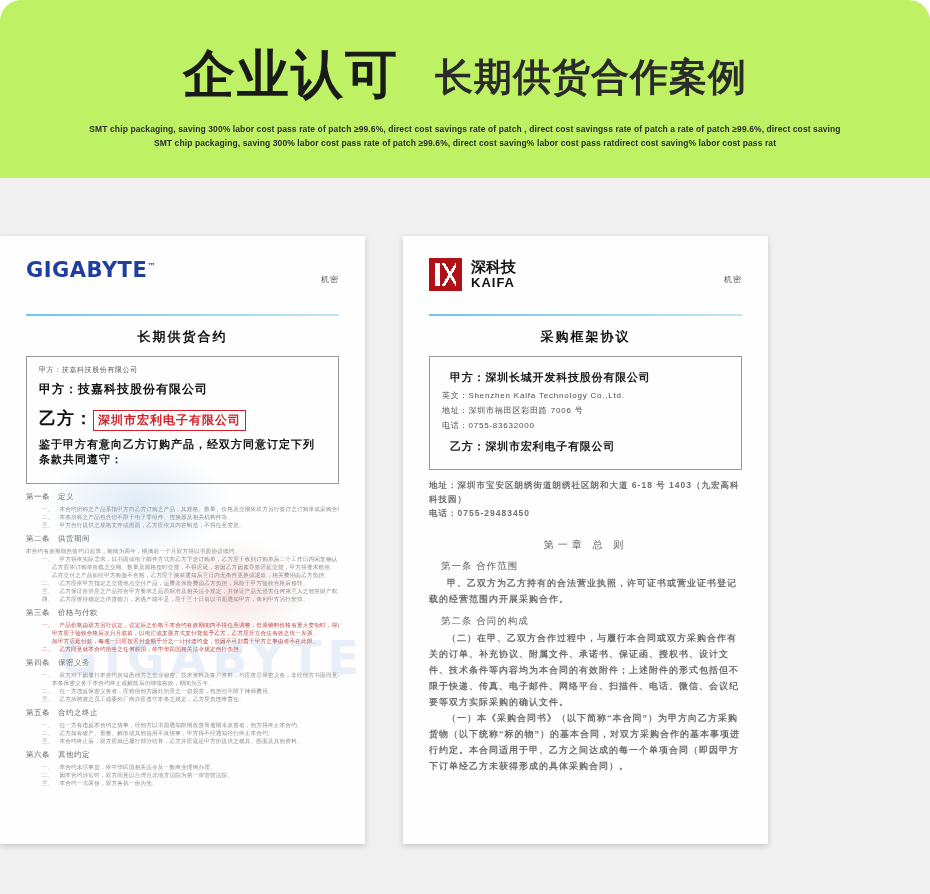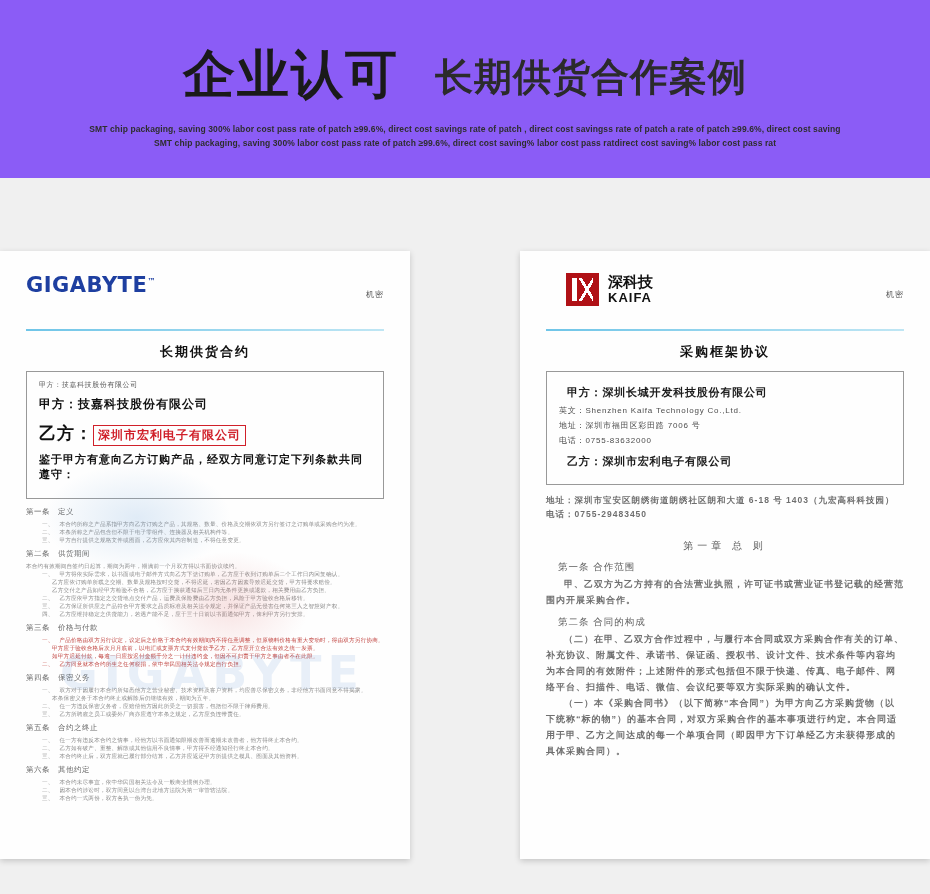--- a/index.html
+++ b/index.html
@@ -10,21 +10,22 @@
     width: 930px;
     height: 894px;
     background: #ffffff;
     font-family: "Liberation Sans", sans-serif;
     overflow: hidden;
   }
   .page {
     position: relative;
     width: 930px;
     height: 894px;
-    background: #8b5cf6;
+    background: #bef264;
+    border-radius: 21px;
   }
 
   
   .header {
     padding-top: 48px;
     text-align: center;
   }
   .title-line {
     display: flex;
     justify-content: center;
@@ -65,26 +66,26 @@
     left: 0;
     top: 178px;
     width: 930px;
     height: 716px;
     background: #f0f0f0;
   }
   .docs-row {
     position: absolute;
     left: 0;
     top: 0;
-    width: 930px;
+    width: 768px;
     height: 716px;
     display: flex;
     justify-content: space-between;
     gap: 38px;
-    padding-top: 73px;
+    padding-top: 58px;
     box-sizing: border-box;
   }
 
   .doc {
     position: relative;
     width: 410px;
     height: 608px;
     background: #fefefe;
     box-shadow: 0 2px 6px rgba(0,0,0,0.18);
     overflow: hidden;
@@ -112,21 +113,20 @@
     position: relative;
   }
   .logo-gigabyte .tm {
     font-size: 8px;
     vertical-align: super;
   }
   .kaifa-logo {
     display: flex;
     align-items: center;
     gap: 9px;
-    margin-left: 20px;
   }
   .kaifa-mark {
     width: 33px;
     height: 33px;
     background: #b01116;
     position: relative;
   }
   .kaifa-mark::before {
     content: "";
     position: absolute;

